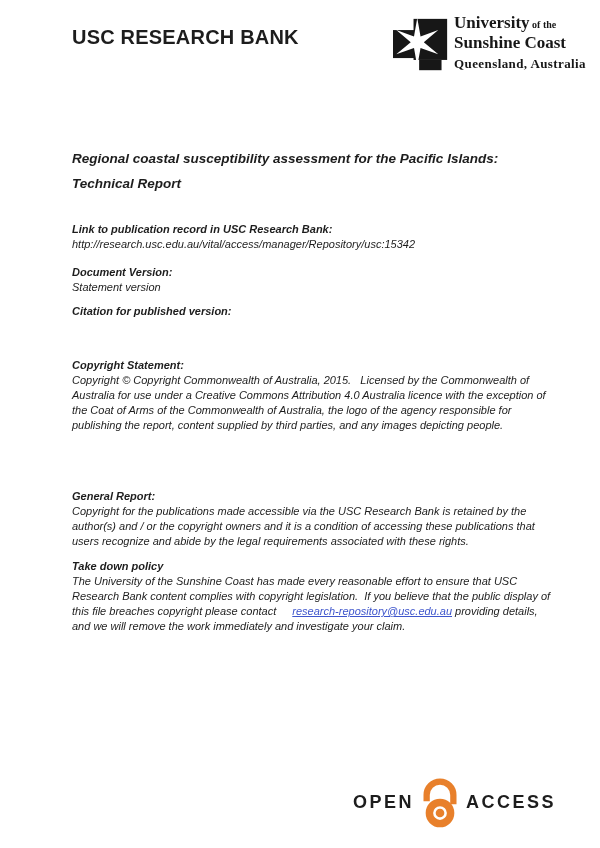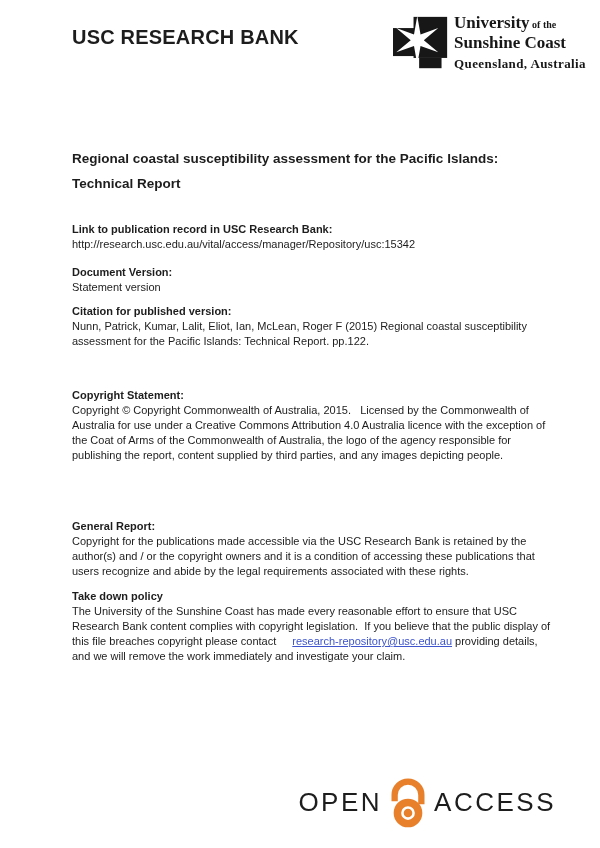--- a/index.html
+++ b/index.html
@@ -4,44 +4,44 @@
 <style>
   html,body { margin:0; padding:0; background:#ffffff; }
   .page {
     position:relative; width:600px; height:848px; background:#ffffff;
     font-family:"Liberation Sans", sans-serif; color:#1d1d1d; overflow:hidden;
   }
 
   
   .header { position:absolute; top:14px; left:72px; right:14px; display:flex; justify-content:space-between; }
   .bank-title { margin-top:12px; font-size:20px; font-weight:bold; letter-spacing:0.2px; white-space:nowrap; }
-  .usc-logo { display:flex; align-items:center; }
+  .usc-logo { display:flex; align-items:flex-end; }
   .usc-mark svg { width:56px; height:54px; display:block; }
   .logo-text { margin-left:5px; font-family:"Liberation Serif", serif; font-weight:bold; color:#171717; }
   .logo-line1, .logo-line2 { font-size:17px; line-height:18px; white-space:nowrap; }
   .of-the { font-size:10px; }
   .logo-line3 { font-size:13px; margin-top:4px; letter-spacing:0.4px; white-space:nowrap; }
 
   
-  .content { position:absolute; left:72px; top:146px; width:486px; }
+  .content { position:absolute; left:72px; top:146px; width:486px;font-style:italic; }
   .doc-title { font-size:13.5px; font-weight:bold; line-height:25px; }
   .doc-title span { display:block; white-space:nowrap; }
   .sec { margin:0; font-size:11px; line-height:15px; white-space:pre-wrap; }
   .sec-label { font-weight:bold; display:block; }
   .sec-link      { margin-top:26px; }
   .sec-docver    { margin-top:13px; }
   .sec-citation  { margin-top:9px; }
   .sec-copyright { margin-top:39px; }
   .sec-general   { margin-top:56px; }
   .sec-takedown  { margin-top:10px; }
   .email-link { color:#3e55cc; text-decoration:underline;margin-left:13px; }
 
   
   .open-access { position:absolute; top:768px; right:44px; display:flex; align-items:center; }
-  .oa-word { font-size:26px; font-weight:normal; letter-spacing:2.5px; color:#1d1d1d; white-space:nowrap; }
+  .oa-word { font-size:18px; font-weight:bold; letter-spacing:2.5px; color:#1d1d1d; white-space:nowrap; }
   .oa-padlock { margin:0 4px; }
   .oa-padlock svg { width:44px; height:68px; display:block; }
 </style>
 </head>
 <body>
 
 <div class="page">
 
   <div class="header">
     <div class="bank-title">USC RESEARCH BANK</div>
@@ -66,21 +66,21 @@
 
     <div class="doc-title">
       <span>Regional coastal susceptibility assessment for the Pacific Islands:</span>
       <span>Technical Report</span>
     </div>
 
     <p class="sec sec-link"><span class="sec-label">Link to publication record in USC Research Bank:</span><span>http://research.usc.edu.au/vital/access/manager/Repository/usc:15342</span></p>
 
     <p class="sec sec-docver"><span class="sec-label">Document Version:</span><span>Statement version</span></p>
 
-    <p class="sec sec-citation"><span class="sec-label">Citation for published version:</span><span>Nunn, Patrick, Kumar, Lalit, Eliot, Ian, McLean, Roger F (2015) Regional coastal susceptibility assessment for the Pacific Islands: Technical Report. pp.122.</span></p>
+    <p class="sec sec-citation"><span class="sec-label">Citation for published version:</span></p>
 
     <p class="sec sec-copyright"><span class="sec-label">Copyright Statement:</span><span>Copyright © Copyright Commonwealth of Australia, 2015.   Licensed by the Commonwealth of Australia for use under a Creative Commons Attribution 4.0 Australia licence with the exception of the Coat of Arms of the Commonwealth of Australia, the logo of the agency responsible for publishing the report, content supplied by third parties, and any images depicting people.</span></p>
 
     <p class="sec sec-general"><span class="sec-label">General Report:</span><span>Copyright for the publications made accessible via the USC Research Bank is retained by the author(s) and / or the copyright owners and it is a condition of accessing these publications that users recognize and abide by the legal requirements associated with these rights.</span></p>
 
     <p class="sec sec-takedown"><span class="sec-label">Take down policy</span><span>The University of the Sunshine Coast has made every reasonable effort to ensure that USC Research Bank content complies with copyright legislation.  If you believe that the public display of this file breaches copyright please contact </span><a class="email-link" href="#">research-repository@usc.edu.au</a><span> providing details, and we will remove the work immediately and investigate your claim.</span></p>
 
   </div>
 
   <div class="open-access">

